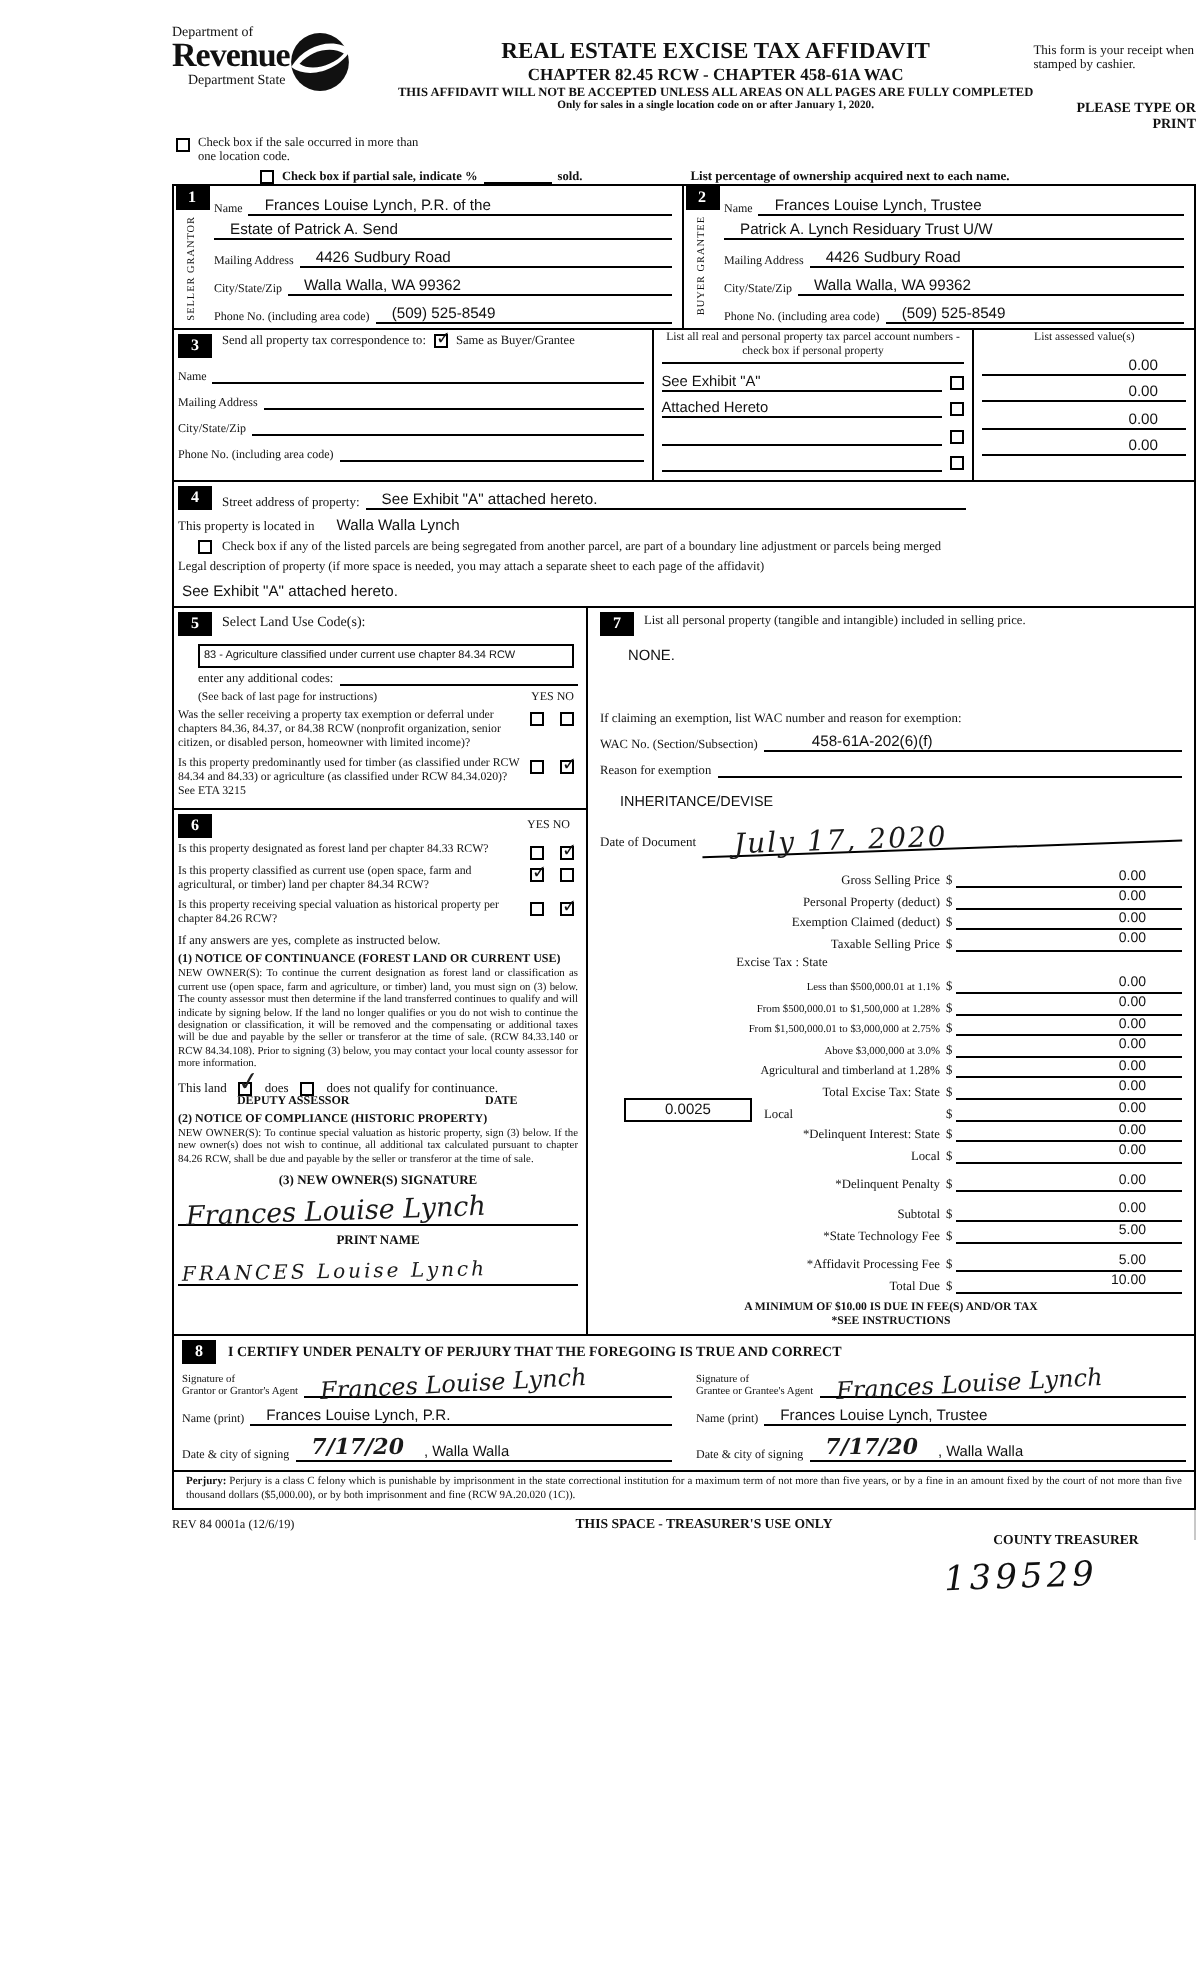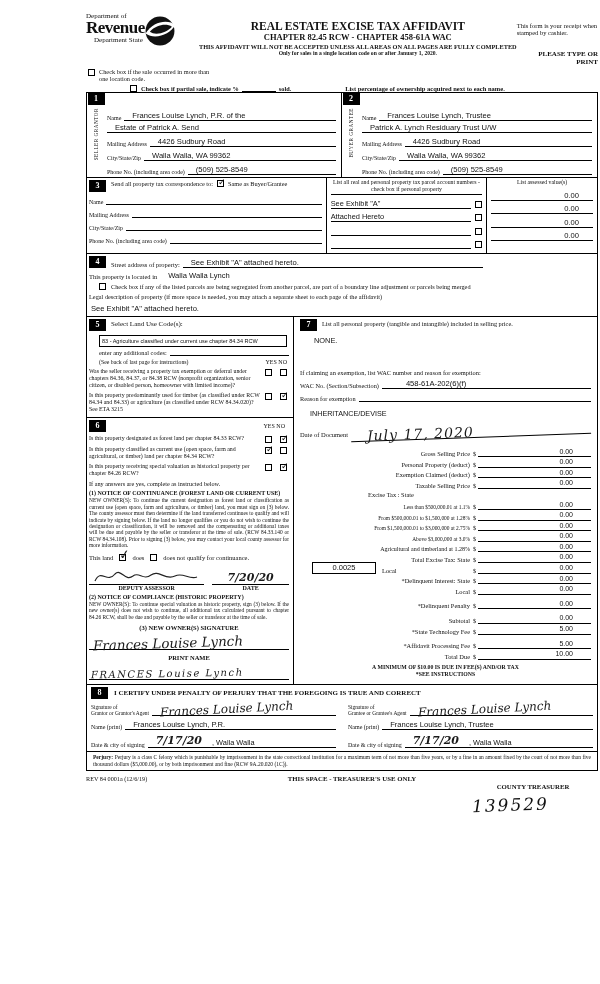--- a/index.html
+++ b/index.html
@@ -45,21 +45,21 @@
          font-size:7.6px; line-height:9px; padding-left:8px; min-height:9px; }
   .hw { font-family:"DejaVu Serif",serif; font-style:italic; color:#1a1a1a; }
 
   
   .box12 { display:flex; }
   .half { width:50%; display:flex; padding-bottom:3px; }
   .half.first { border-right:1.4px solid #000; }
   .rail { width:18px; display:flex; flex-direction:column; align-items:center; }
   .vert { writing-mode:vertical-rl; transform:rotate(180deg); font-size:5.2px; letter-spacing:0.5px;
           margin-top:3px; line-height:6px; text-align:center; }
-  .fields { flex:1; padding:1px 5px 0 2px;margin-top:13px; }
+  .fields { flex:1; padding:1px 5px 0 2px; }
 
   
   .box3 { display:flex; }
   .s3col1 { width:47%; border-right:1px solid #000; padding:2px 4px 4px 2px; }
   .s3head { display:flex; align-items:flex-start; font-size:6.3px; }
   .s3col2 { width:31.5%; border-right:1px solid #000; padding:1px 4px 4px 4px; }
   .s3col3 { flex:1; padding:1px 4px 4px 4px; }
   .colhead { font-size:5.8px; text-align:center; line-height:7px; border-bottom:0.8px solid #000; padding-bottom:1px; }
   .prow { display:flex; align-items:flex-end; height:13.5px; }
   .ptext { flex:1; border-bottom:0.9px solid #000; font-family:"Liberation Sans",sans-serif;
@@ -427,28 +427,20 @@
         <div class="landrow">
           <span>This land</span>
           <span class="cb">
               <span class="hwtick">✓</span>
             </span>
           <span>does</span>
           <span class="cb"></span>
           <span>does not qualify for continuance.</span>
         </div>
 
-        <div class="sigrow">
-          <span class="sigline dep-sig">
-            <svg class="dep-svg" width="110" height="20" viewBox="0 0 110 20">
-              <path d="M4 15 C10 2 16 18 24 8 C30 2 34 16 42 10 C48 5 52 15 60 9 C68 3 74 15 84 10 C92 6 98 14 106 11" stroke="#222" stroke-width="1.2" fill="none"></path>
-            </svg>
-          </span>
-          <span class="sigline dep-date hw hw-date">7/20/20</span>
-        </div>
         <div class="under-labels">
           <span class="ul-dep">DEPUTY ASSESSOR</span>
           <span class="ul-date">DATE</span>
         </div>
 
         <div class="ntitle">(2) NOTICE OF COMPLIANCE (HISTORIC PROPERTY)</div>
         <div class="nbody">NEW OWNER(S): To continue special valuation as historic property, sign (3) below. If the new owner(s) does not wish to continue, all additional tax calculated pursuant to chapter 84.26 RCW, shall be due and payable by the seller or transferor at the time of sale.</div>
 
         <div class="center-b">(3) NEW OWNER(S) SIGNATURE</div>
         <div class="ownersig">

